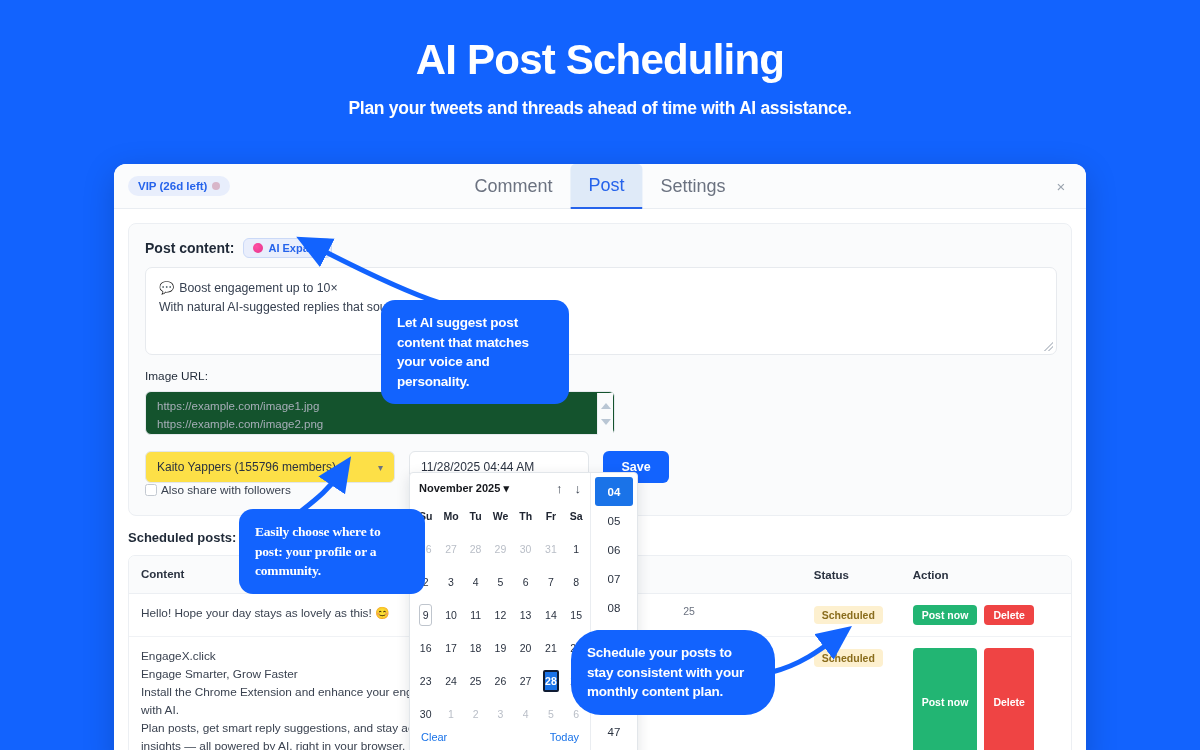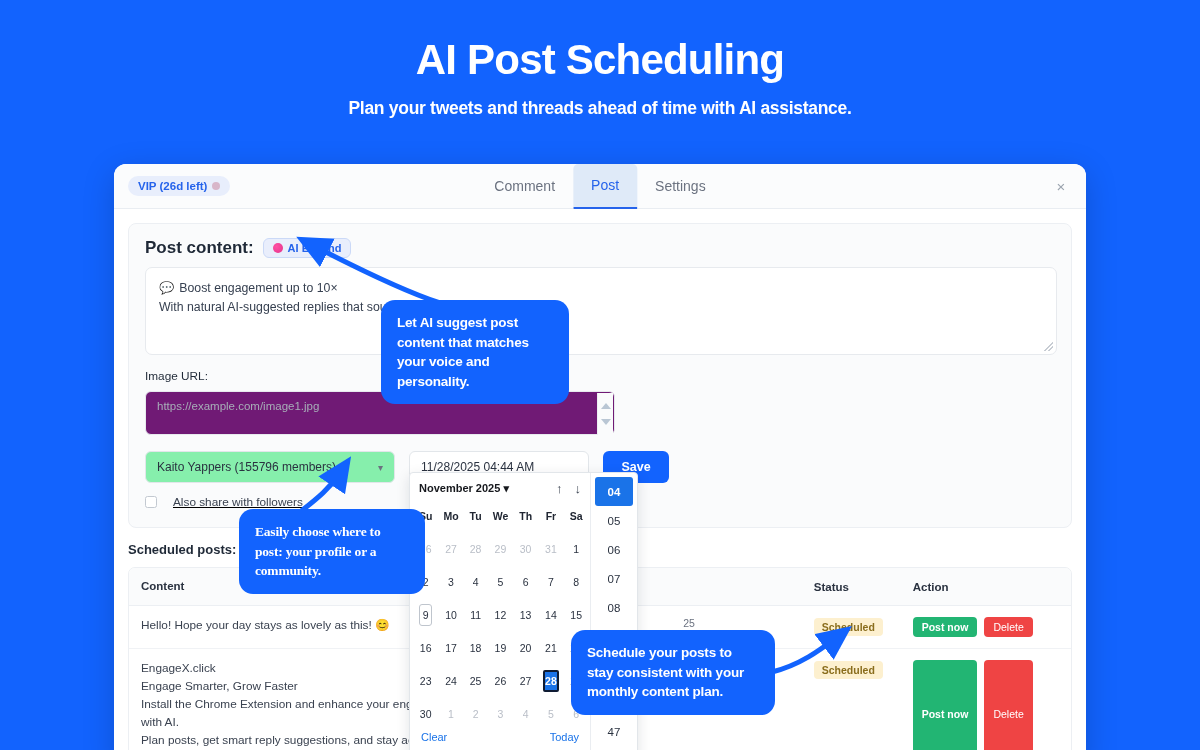--- a/index.html
+++ b/index.html
@@ -42,42 +42,42 @@
     border-radius: 11px; display: flex; align-items: center; gap: 5px;
     white-space: nowrap;
   }
   .vip-dot {
     width: 8px; height: 8px; border-radius: 50%;
     background: #d8b6c9; display: inline-block;
   }
   .tabs { position: absolute; left: 50%; transform: translateX(-50%); display: flex; height: 45px; }
   .tab {
     padding: 0 18px; height: 45px; display: flex; align-items: center;
-    font-size: 14px; color: #6b7280; cursor: pointer;
+    font-size: 18px; color: #6b7280; cursor: pointer;
   }
   .tab.active {
     color: #2563eb; background: #dfeaf8;
     border-bottom: 2.5px solid #2563eb;
     border-radius: 5px 5px 0 0;
   }
   .close-btn {
     position: absolute; right: 16px; top: 50%; transform: translateY(-50%);
     width: 18px; height: 18px; color: #9aa3ae; font-size: 15px;
     display: flex; align-items: center; justify-content: center; cursor: pointer;
   }
 
   
   .panel {
     margin: 14px; background: #fafbfc;
     border: 1px solid #eceff3; border-radius: 8px;
     padding: 14px 16px 18px 16px;
     position: relative;
   }
   .row-label { display: flex; align-items: center; gap: 9px; margin-bottom: 9px; }
-  .lbl { font-size: 17px; font-weight: 700; color: #1f2937; }
+  .lbl { font-size: 14px; font-weight: 700; color: #1f2937; }
   .ai-expand {
     background: #e9eefc; border: 1px solid #cbd9f7; border-radius: 6px;
     padding: 3px 9px; font-size: 11px; font-weight: 700; color: #2563eb;
     display: flex; align-items: center; gap: 5px; cursor: pointer;
   }
   .ai-dot {
     width: 10px; height: 10px; border-radius: 50%;
     background: radial-gradient(circle at 35% 35%, #ff4fa3, #e5338c);
   }
   .textarea {
@@ -88,57 +88,57 @@
   }
   .bubble-glyph { color: #c3b4d6; margin-right: 5px; }
   .ta-resize {
     position: absolute; right: 3px; bottom: 3px; width: 9px; height: 9px;
     background:
       linear-gradient(135deg, transparent 45%, #c7ccd3 45%, #c7ccd3 56%, transparent 56%),
       linear-gradient(135deg, transparent 72%, #c7ccd3 72%, #c7ccd3 83%, transparent 83%);
   }
   .sub-lbl { font-size: 11.8px; font-weight: 400; color: #1f2937; margin: 14px 0 8px 0; }
   .url-box {
-    width: 470px; height: 44px; background: #701a75;
+    width: 470px; height: 44px; background: #14532d;
     border: 1px solid #e7eaee; border-radius: 6px;
     padding: 6px 11px; font-size: 11.5px; color: #a7aeb8; line-height: 1.55;
     position: relative;
   }
   .spin {
     position: absolute; right: 1px; top: 1px; width: 16px; height: 42px;
     background: #fafbfc; border-left: 1px solid #edeff2;
     display: flex; flex-direction: column; align-items: center; justify-content: space-evenly;
   }
   .spin i {
     display: block; width: 0; height: 0; border-left: 5px solid transparent;
     border-right: 5px solid transparent;
   }
   .spin .up { border-bottom: 6px solid #b9c6d4; }
   .spin .dn { border-top: 6px solid #b9c6d4; }
 
   .controls { display: flex; align-items: center; gap: 14px; margin-top: 16px; }
   .select {
-    width: 250px; height: 32px; background: #86efac;
+    width: 250px; height: 32px; background: #fde047;
     border: 1px solid #e2e6ea; border-radius: 6px;
     padding: 0 11px; font-size: 12px; color: #2a3240;
     display: flex; align-items: center; justify-content: space-between; cursor: pointer;
   }
   .chev { color: #6b7280; font-size: 10px; }
   .datefield {
     width: 180px; height: 32px; background: #ffffff;
     border: 1px solid #e2e6ea; border-radius: 6px;
     padding: 0 11px; font-size: 12px; color: #2a3240;
     display: flex; align-items: center; cursor: pointer;
   }
   .save-btn {
     width: 66px; height: 32px; background: #1263fe; color: #fff;
     border: none; border-radius: 6px; font-size: 12.5px; font-weight: 700;
     cursor: pointer; font-family: inherit;
   }
-  .checkrow { display: flex; align-items: center; gap: 16px; margin-top: 12px; text-decoration: underline; }
+  .checkrow { display: flex; align-items: center; gap: 4px; margin-top: 0; }
   .cbox { width: 12px; height: 12px; border: 1px solid #c3c9d1; border-radius: 2.5px; background: #fff; cursor: pointer; }
   .ctext { font-size: 11.8px; color: #3a4250; }
 
   
   .picker {
     position: absolute; left: 409px; top: 472px;
     display: flex; background: #ffffff;
     border: 1px solid #e2e6ea; border-radius: 4px;
     box-shadow: 0 4px 14px rgba(15,23,42,.12);
     z-index: 30;
@@ -187,33 +187,33 @@
   .badge-sched {
     background: #fdf0cf; color: #8a6d1d; font-size: 10.5px; font-weight: 700;
     padding: 3px 8px; border-radius: 4px; display: inline-block;
   }
   .btn-post {
     background: #22b573; color: #fff; border: none; border-radius: 4px;
     padding: 4px 9px; font-size: 10.5px; font-weight: 700; cursor: pointer; font-family: inherit;
   }
   .btn-del {
     background: #ef4444; color: #fff; border: none; border-radius: 4px;
-    padding: 4px 9px; font-size: 10.5px; font-weight: 400; cursor: pointer; font-family: inherit;
+    padding: 4px 9px; font-size: 10.5px; font-weight: 700; cursor: pointer; font-family: inherit;
   }
 
   
   .callout {
     position: absolute; background: #1263fe; color: #fff;
     border-radius: 14px; padding: 13px 16px;
     font-size: 13.5px; font-weight: 700; line-height: 1.45;
     letter-spacing: -0.2px; z-index: 60;
   }
   #co1 { left: 381px; top: 300px; width: 188px; }
   #co2 { left: 239px; top: 509px; width: 186px; font-family: Liberation Serif, serif; }
-  #co3 { left: 571px; top: 630px; width: 204px; }
+  #co3 { left: 571px; top: 630px; width: 204px; border-radius: 30px; }
 
   .arrow-layer { position: absolute; inset: 0; z-index: 55; pointer-events: none; }
 </style>
 </head>
 <body>
 
 <div class="promo">
   <div class="promo-title">AI Post Scheduling</div>
   <div class="promo-sub">Plan your tweets and threads ahead of time with AI assistance.</div>
 </div>
@@ -246,20 +246,21 @@
       <div>
         <span class="bubble-glyph">💬</span><span>Boost engagement up to 10×</span>
       </div>
       <div>With natural AI-suggested replies that sound just like you</div>
       <span class="ta-resize"></span>
     </div>
 
     <div class="sub-lbl">Image URL:</div>
     <div class="url-box">
       <div>https://example.com/image1.jpg</div>
+      <div>https://example.com/image2.png</div>
       <span class="spin">
         <i class="up"></i>
         <i class="dn"></i>
       </span>
     </div>
 
     <div class="controls">
       <div class="select">
         <span>Kaito Yappers (155796 members)</span>
         <span class="chev">▾</span>

